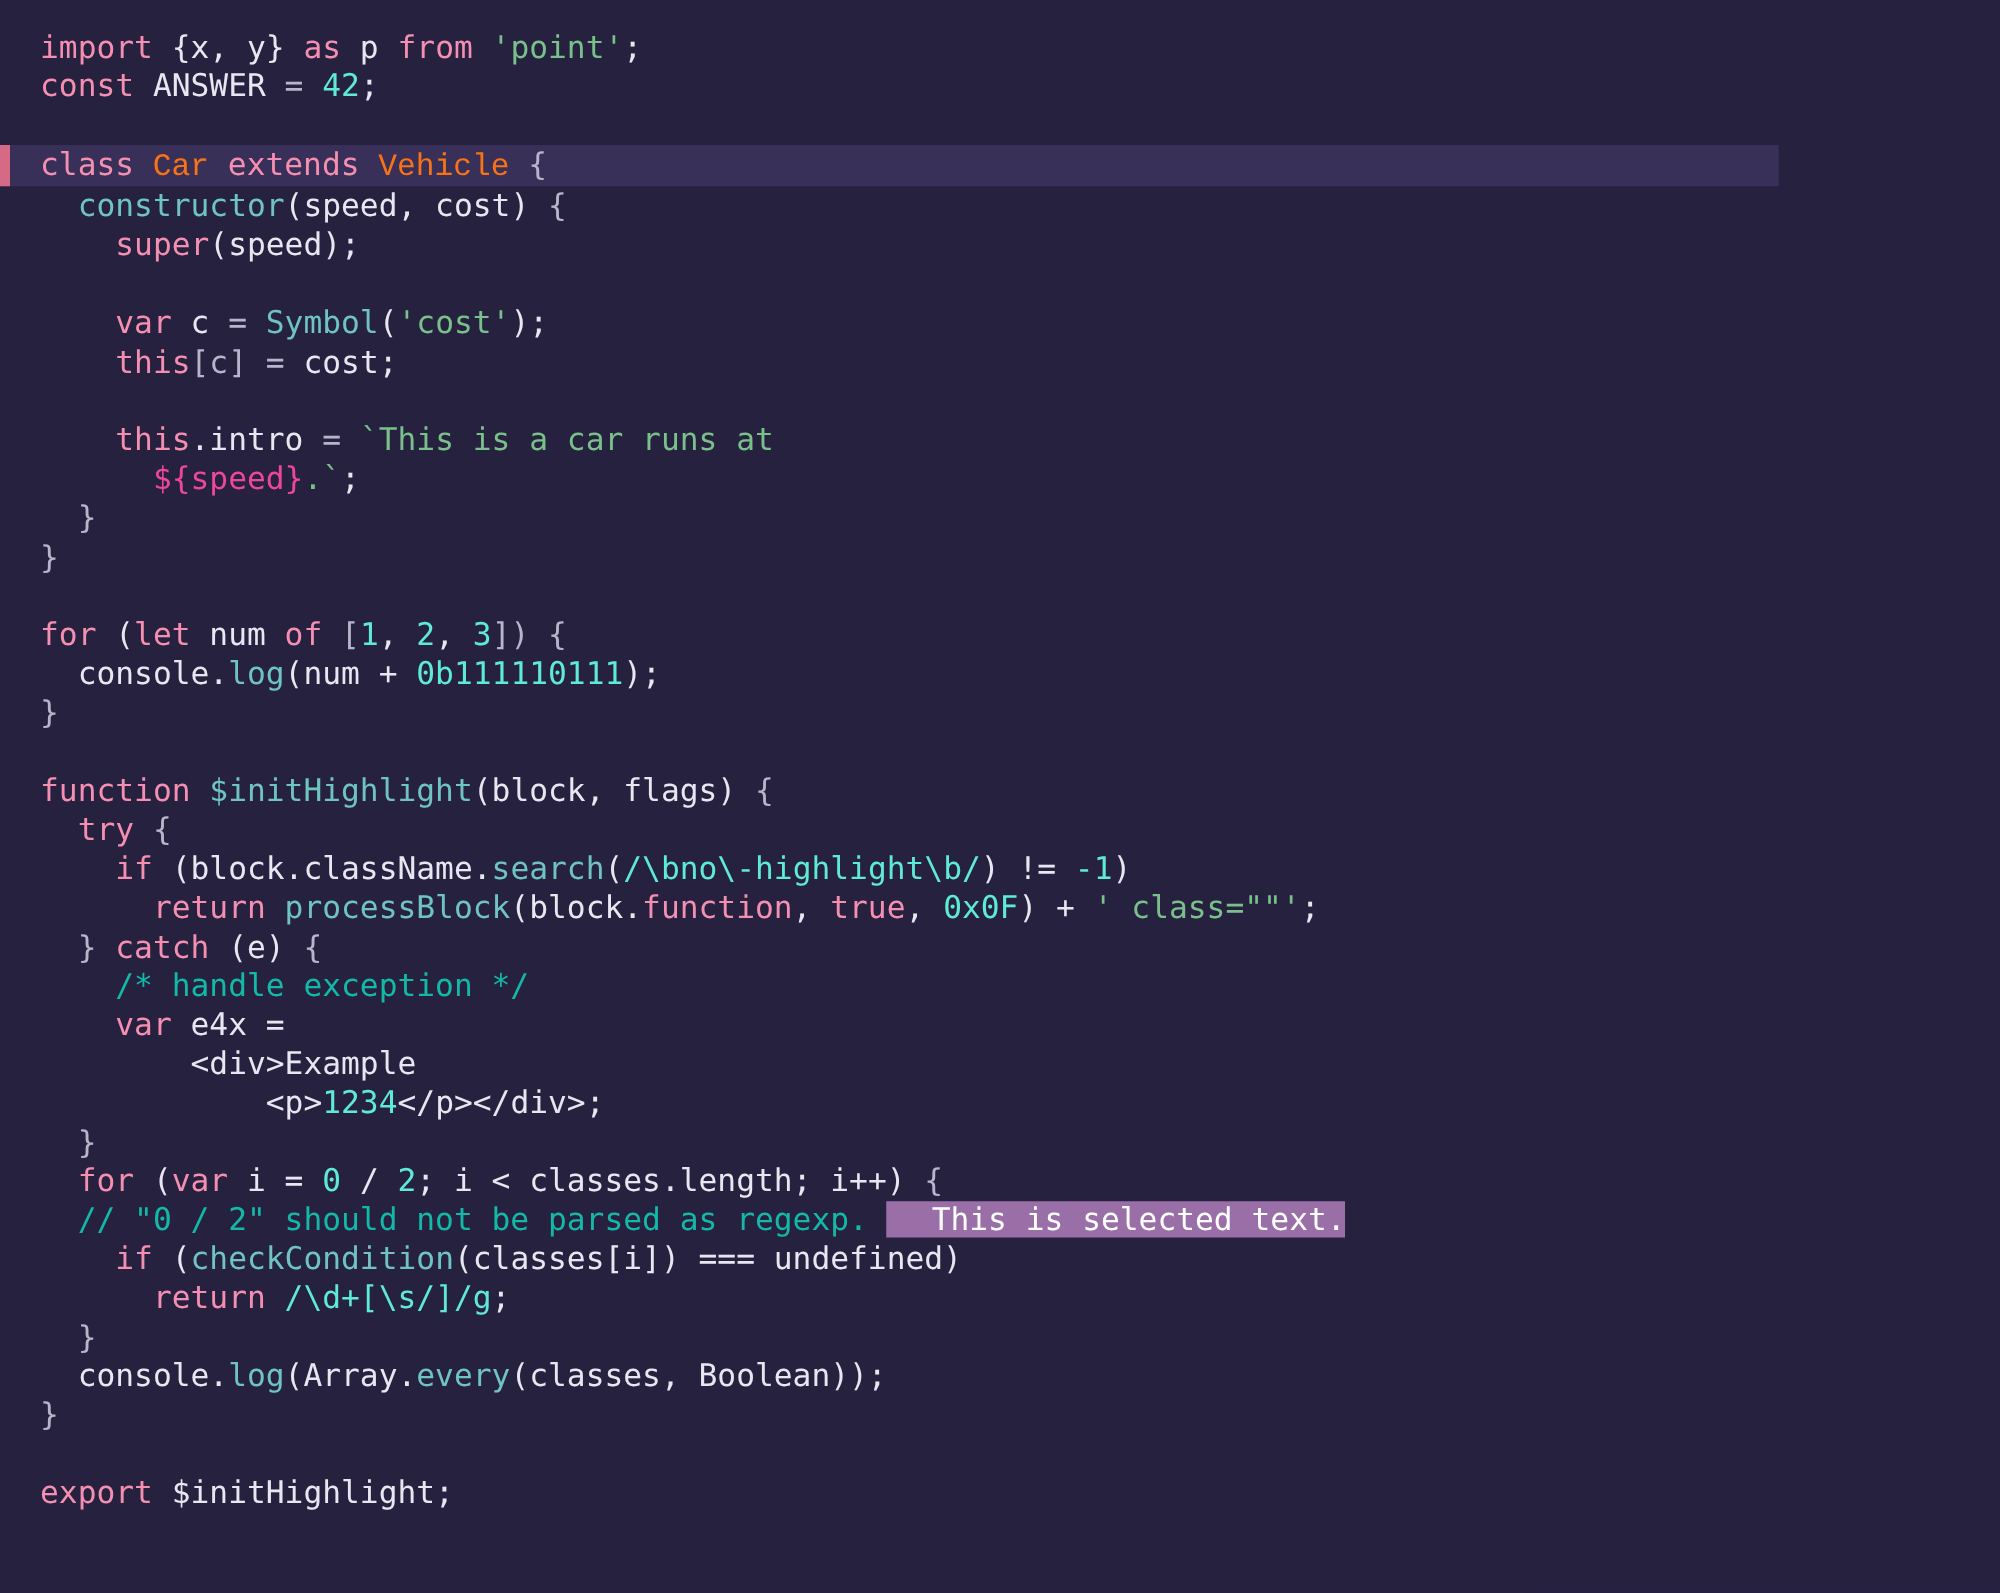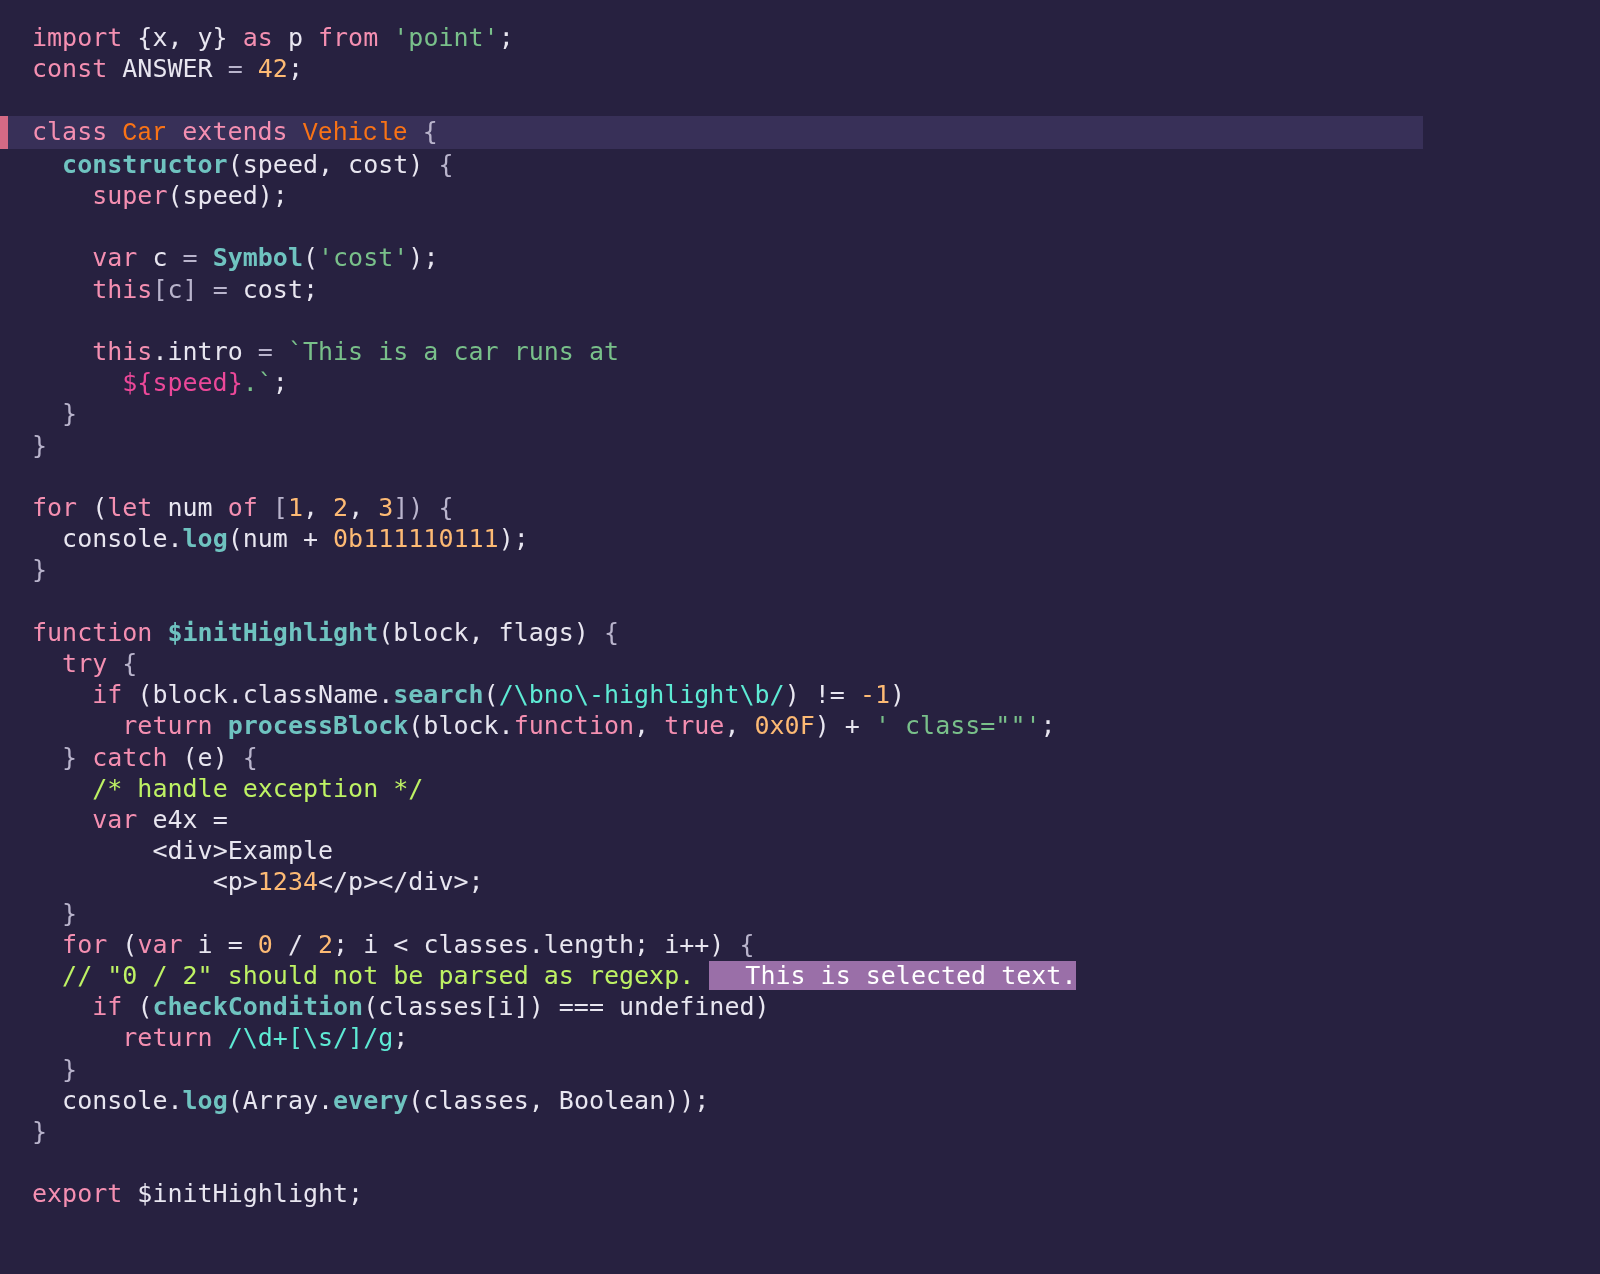--- a/index.html
+++ b/index.html
@@ -50,24 +50,24 @@
     left: 0;
     top: 0;
     bottom: 0;
     width: 8px;
     background: #d46a85;
   }
 
   
   .kw    { color: #f48fb1; }           
   .str   { color: #79c08a; }           
-  .num   { color: #fdba74; }           
-  .fn    { color: #6fc3c0; font-weight: bold; }           
+  .num   { color: #5eead4; }           
+  .fn    { color: #6fc3c0; }           
   .cls   { color: #f97316; font-family: Liberation Mono, monospace; }           
-  .cmt   { color: #bef264; }           
+  .cmt   { color: #14b8a6; }           
   .rgx   { color: #5eead4; }           
   .lit   { color: #f48fb1; }           
   .pun   { color: #b9b4cc; }           
   .plain { color: #e8e6f0; }
   .subst { color: #ec4899; }
 
   .sel {
     background: #9a6fa8;
     color: #ffffff;
     padding-left: 36px;

